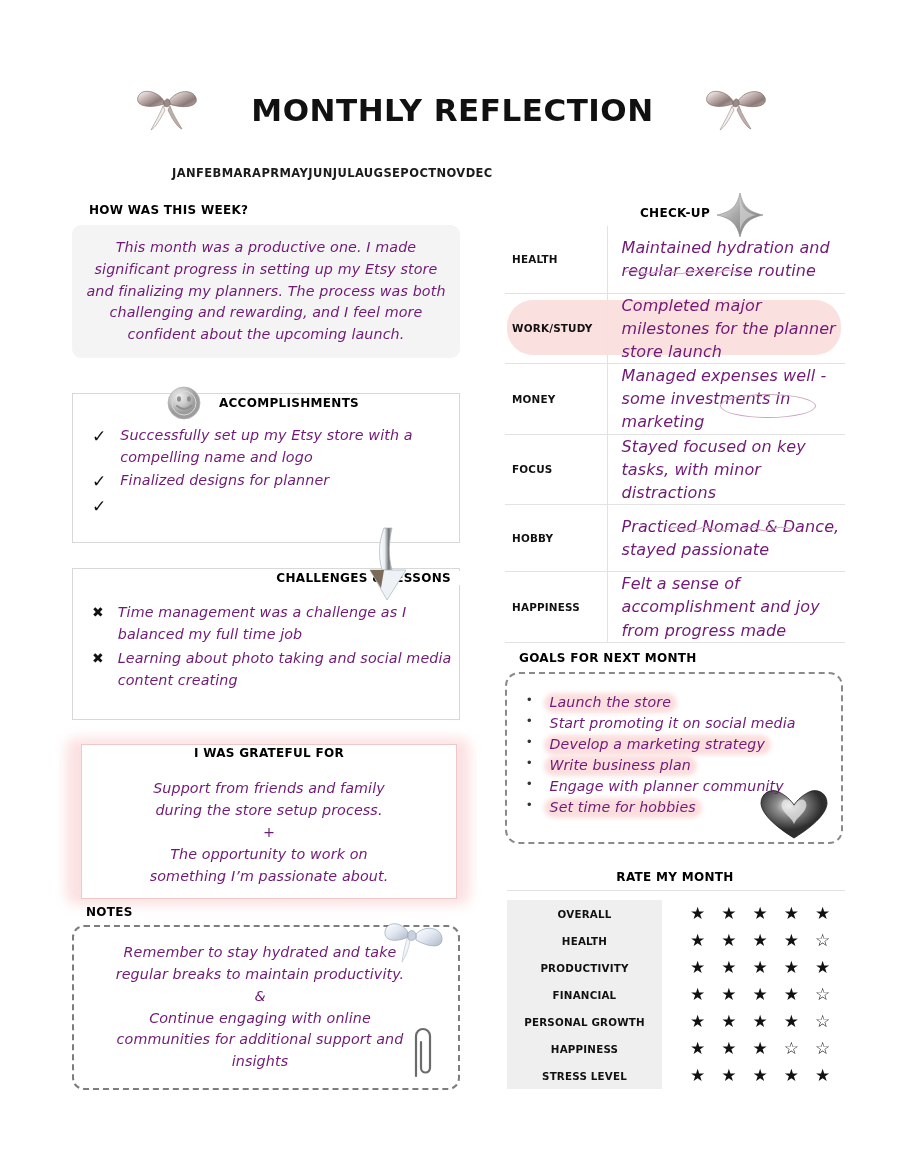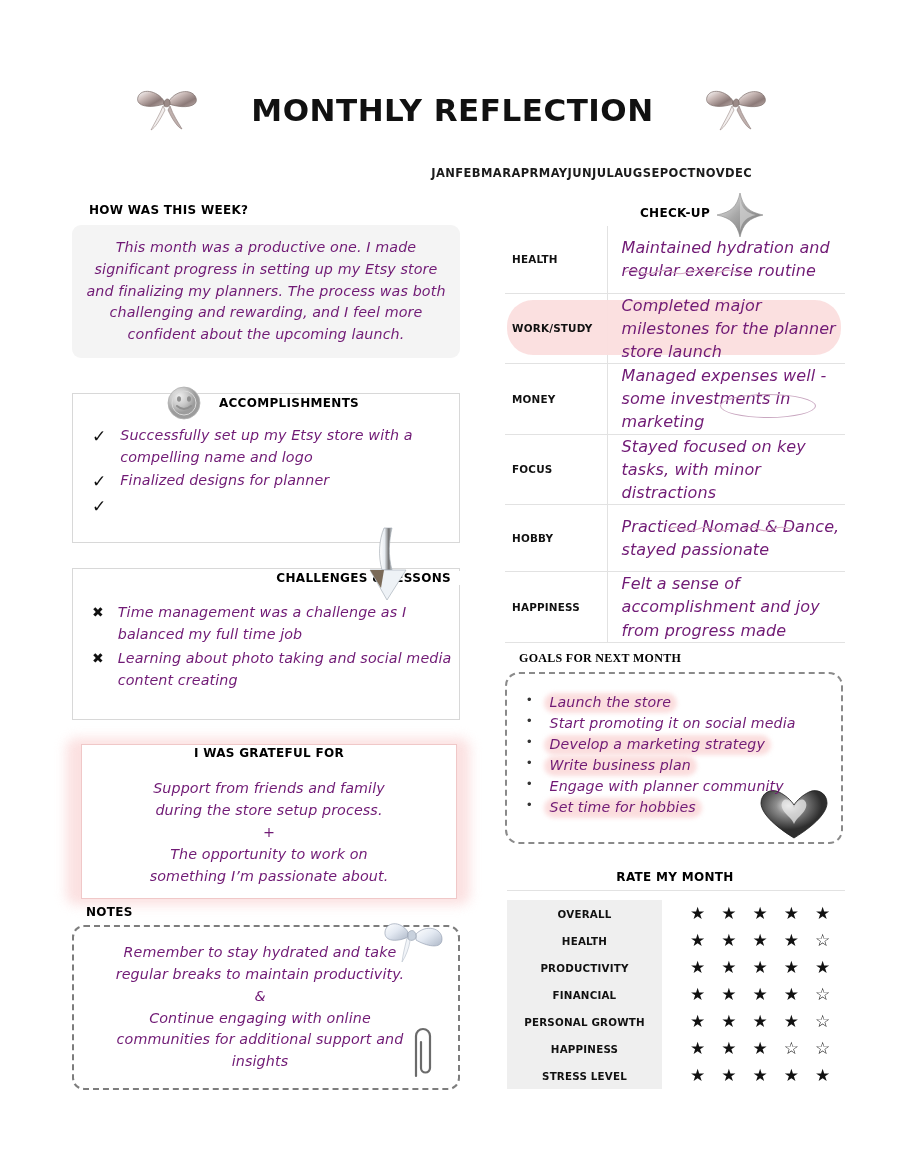--- a/index.html
+++ b/index.html
@@ -31,21 +31,21 @@
     font-family: "DejaVu Sans", sans-serif;
   }
 
   
   .bow-sticker { width: 70px; height: 52px; display:block; }
 
   
   .months {
     position: absolute;
     top: 166px; left: 172px; width: 580px;
-    display: flex; justify-content: flex-end; align-items: center;
+    display: flex; justify-content: flex-start; align-items: center;
   }
   .month {
     font-size: 11.5px;
     font-weight: bold;
     letter-spacing: 0.4px;
     color: #1b1b1b;
     font-family: "DejaVu Sans", sans-serif;
   }
 
   
@@ -193,21 +193,21 @@
             background: #fbdede; border-radius: 26px; z-index: 0; opacity:.95; }
   .cu-val .hand, .cu-key span { position: relative; z-index: 2; }
 
   .squiggle { position:absolute; z-index:3; pointer-events:none; }
   .circle-ann {
     position:absolute; z-index:3; border:1.4px solid #c9a7c0;
     border-radius: 50%; pointer-events:none;
   }
 
   
-  .goals-head { position:absolute; left:14px; top:651px;font-family:Liberation Serif, serif; }
+  .goals-head { position:absolute; left:14px; top:651px; }
   .box-goals {
     position:absolute; left:0; top:672px; width:338px; height:172px;
     border: 2px dashed #8a8a8a; border-radius: 14px; background:#fff;
   }
   .goals-list { position:absolute; left:22px; top:692px; width:300px; }
   .goal-row { display:flex; align-items:flex-start; gap:18px; height:21px; }
   .goal-bullet { font-size: 13px; color:#333; line-height: 1.3; }
   .goal-text { position: relative; display:inline-block; }
   .goal-text .hand { position:relative; z-index:2; font-size:14.2px; white-space: nowrap; }
   .goal-hl {

